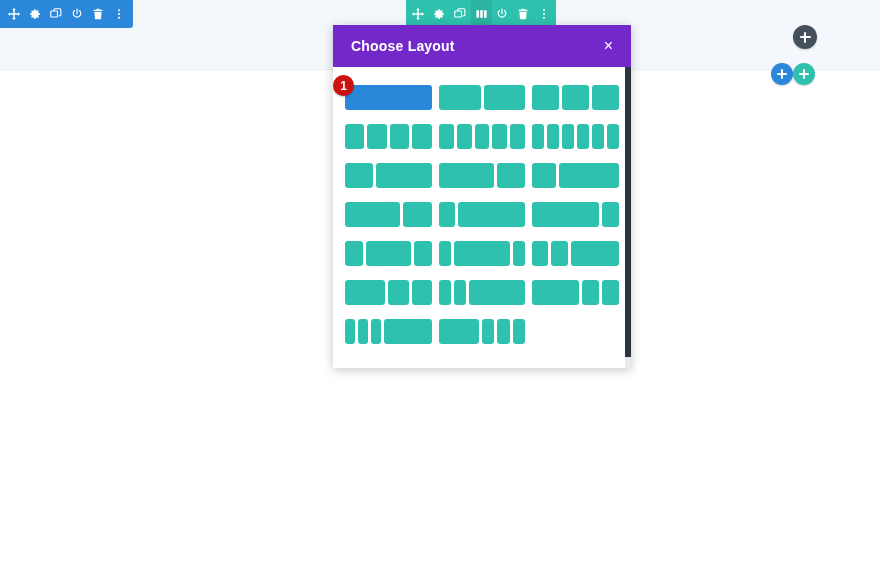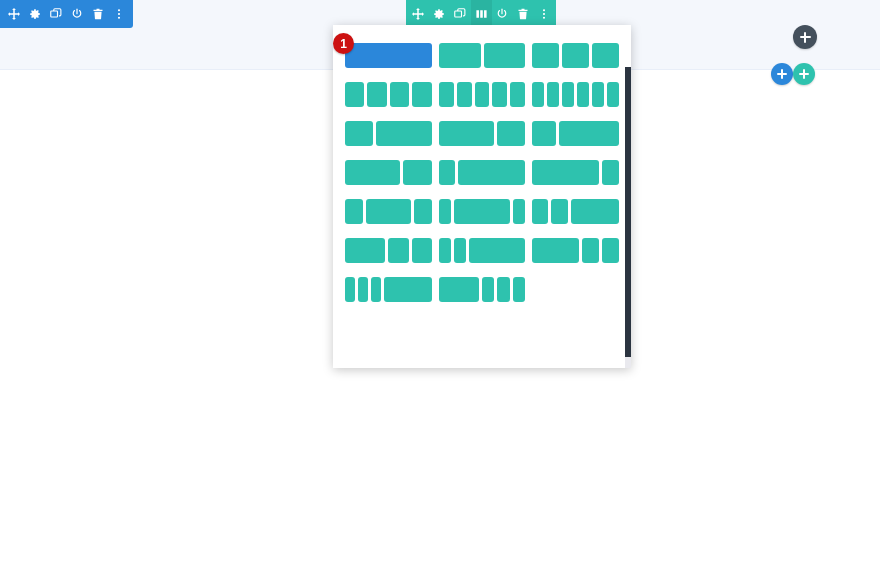--- a/index.html
+++ b/index.html
@@ -328,20 +328,24 @@
   <span class="plus-glyph"></span>
 </div>
 <div class="circle-btn" id="add-row-btn">
   <span class="plus-glyph"></span>
 </div>
 <div class="circle-btn" id="add-module-btn">
   <span class="plus-glyph"></span>
 </div>
 
 <div id="layout-modal">
+  <div id="modal-header">
+    <span id="modal-title">Choose Layout</span>
+    <span id="modal-close">×</span>
+  </div>
   <div id="modal-body">
     <div id="layout-grid">
         <div class="layout-row">
           <div class="layout-cell selected">
             <div class="badge">1</div>
             <div class="cols">
               <div class="col" style="flex: 100 1 0px;"></div>
             </div>
           </div>
           <div class="layout-cell">

